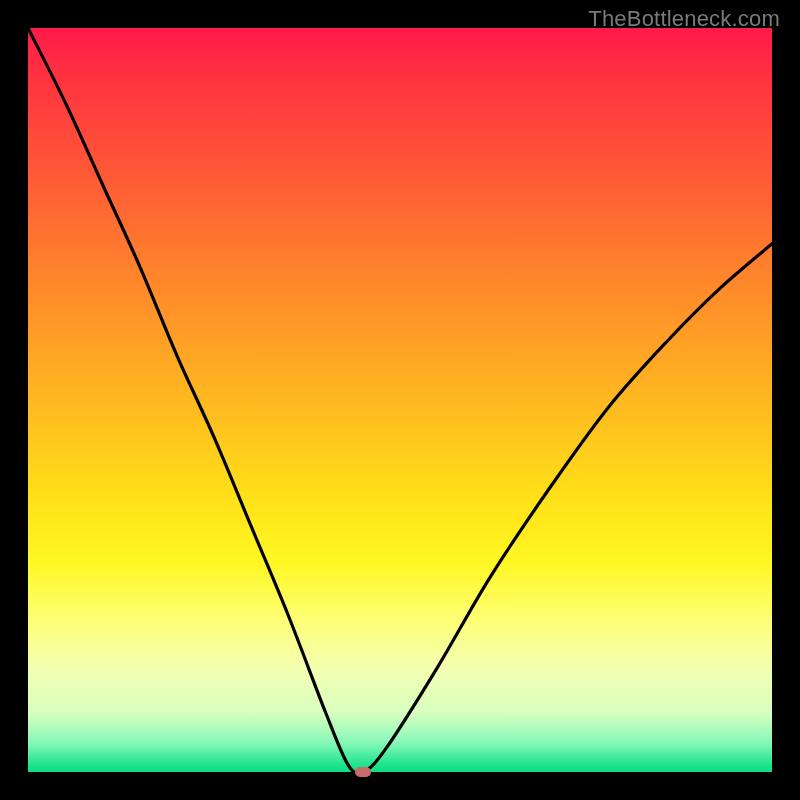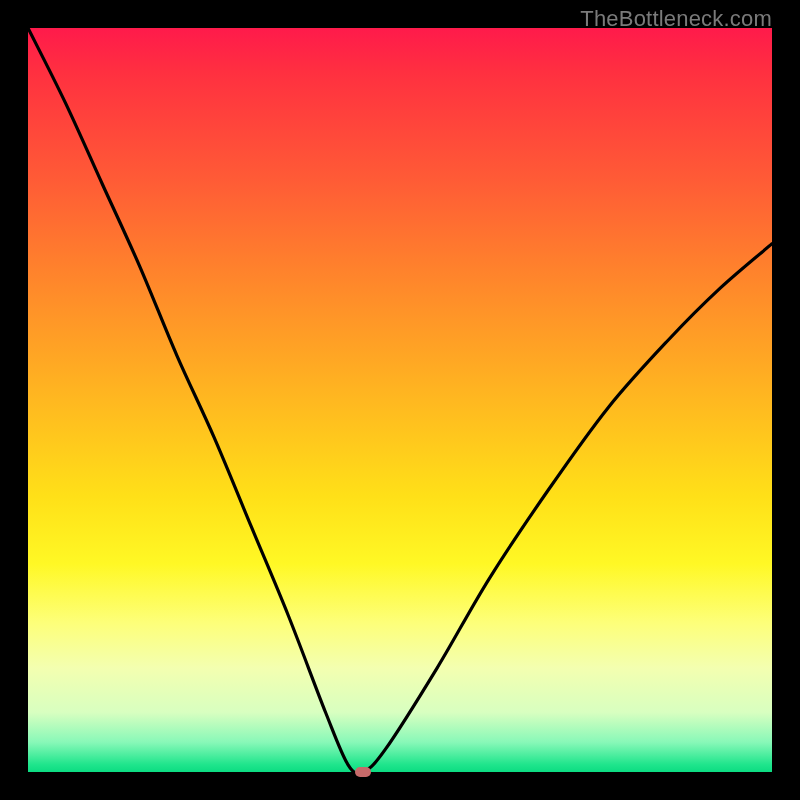--- a/index.html
+++ b/index.html
@@ -34,21 +34,21 @@
       #f3ffb0 86%,
       #d8ffc0 92%,
       #88f8b8 96%,
       #1fe58c 99%,
       #0cdc82 100%
     );
   }
   .watermark {
     position: absolute;
     top: 6px;
-    right: 28px;
+    right: 20px;
     color: #7a7a7a;
     font-size: 22px;
     font-weight: 500;
     letter-spacing: 0.2px;
     user-select: none;
   }
   svg.curve {
     position: absolute;
     left: 0;
     top: 0;

